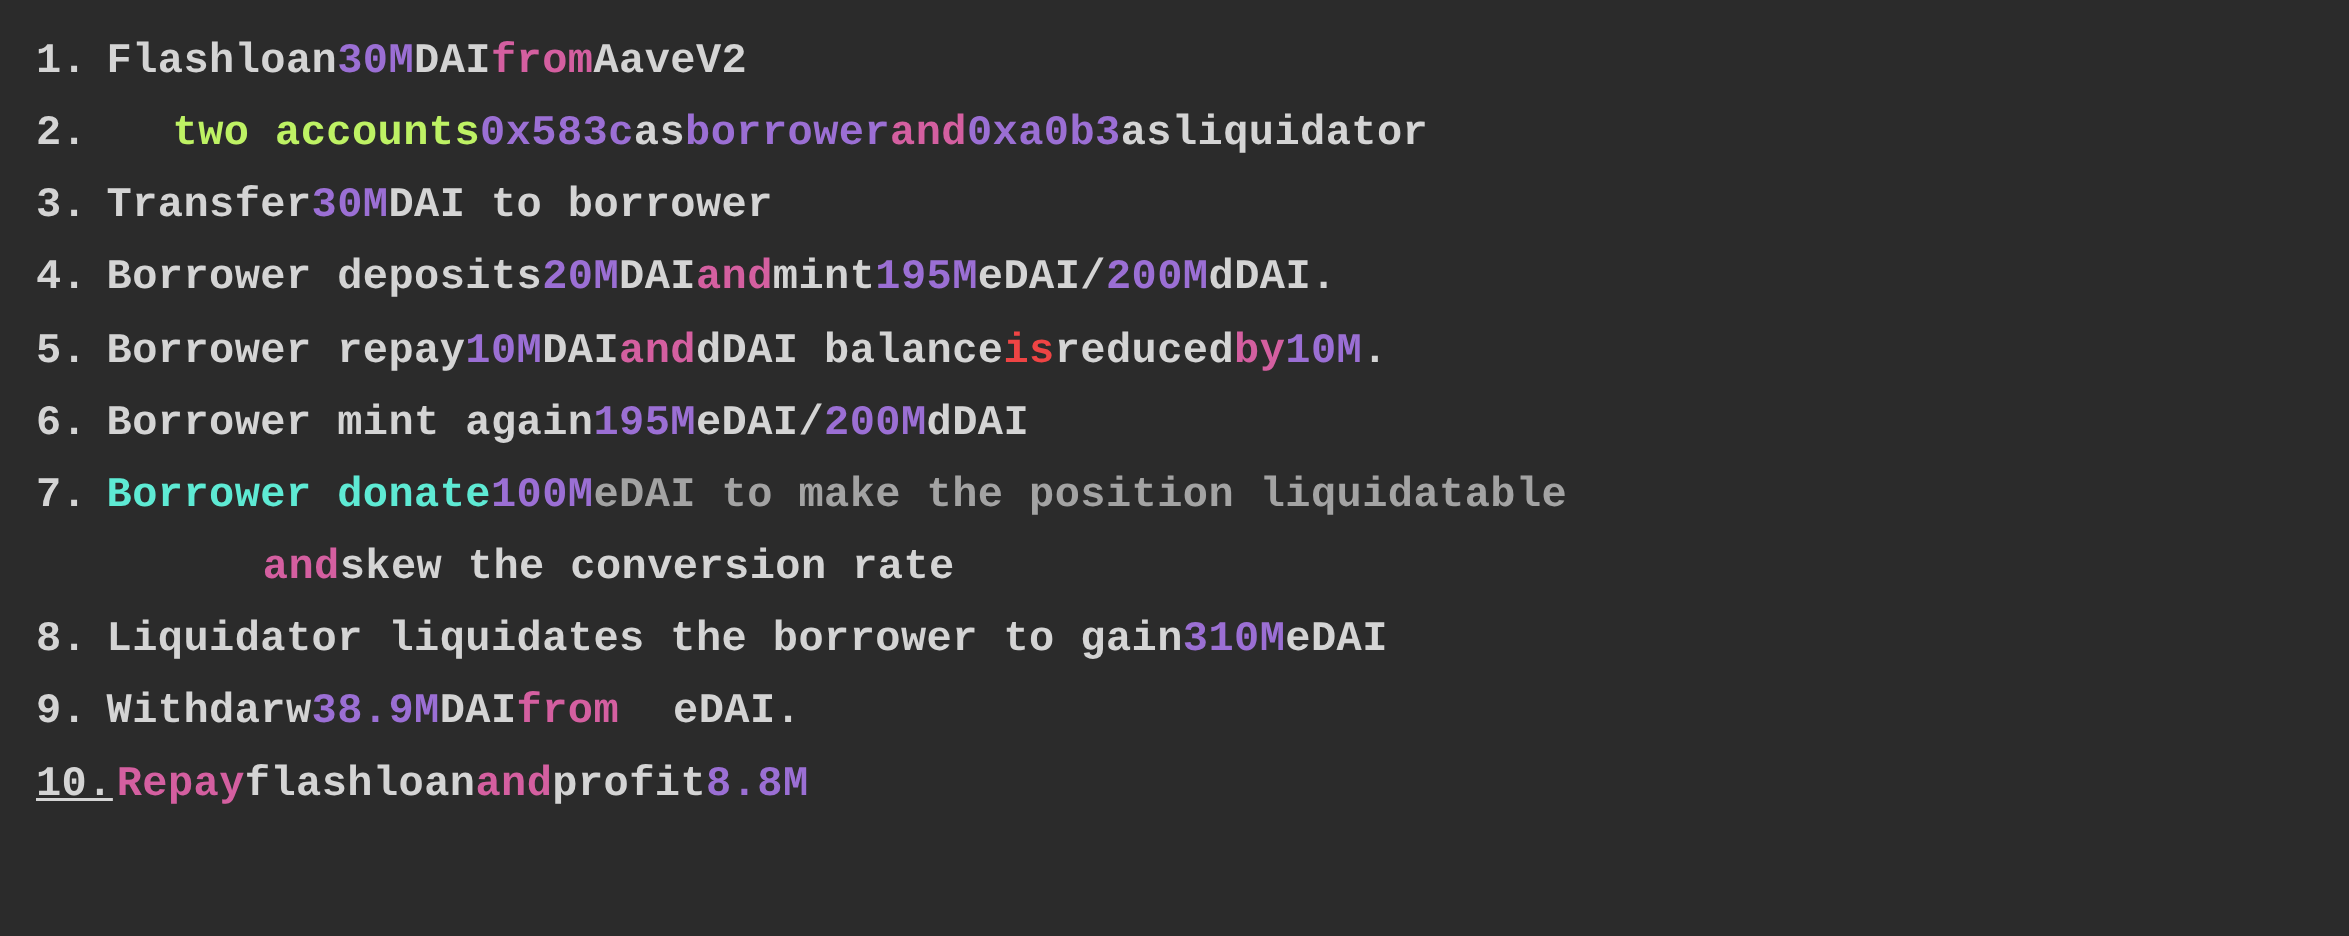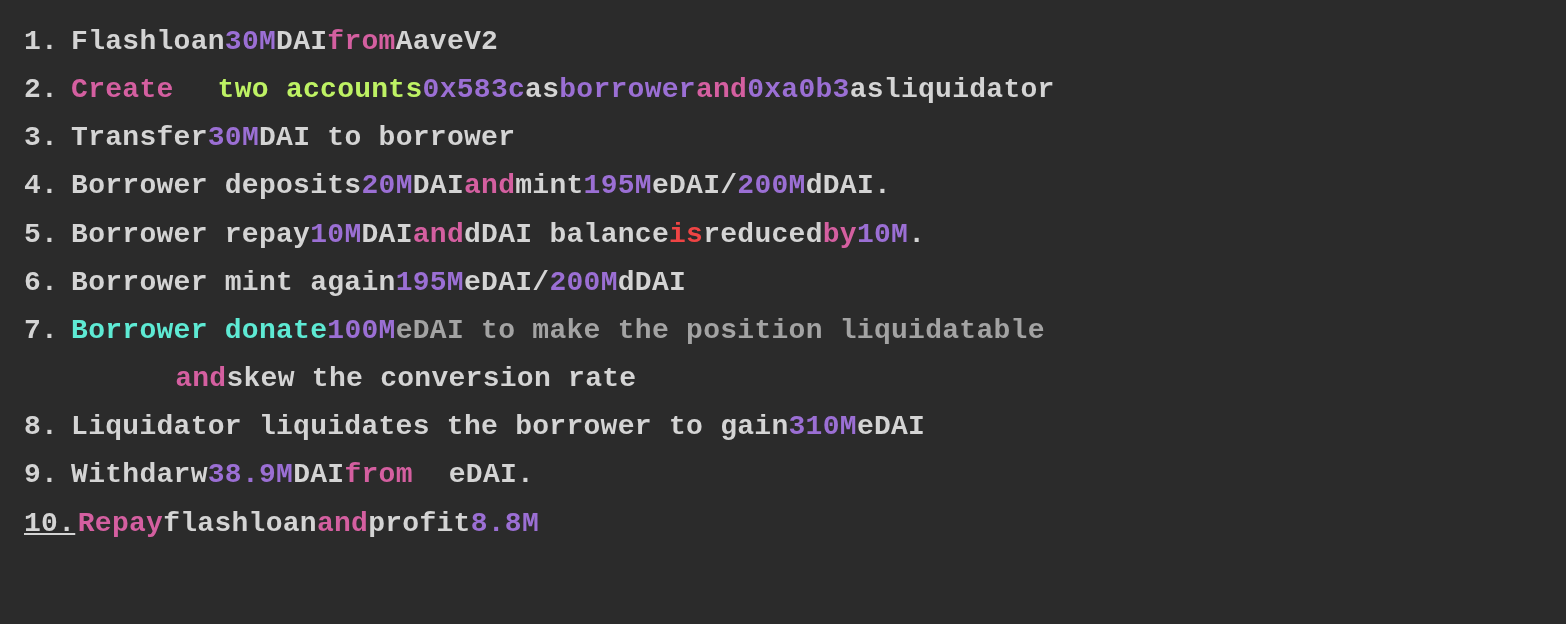--- a/index.html
+++ b/index.html
@@ -47,21 +47,20 @@
       <span style="color: rgb(212, 212, 212); min-width: 2.8ch; display: inline-block;">1.</span>
       <span style="color: rgb(212, 212, 212);"> Flashloan </span>
       <span style="color: rgb(155, 111, 212);">30M</span>
       <span style="color: rgb(212, 212, 212);"> DAI </span>
       <span style="color: rgb(212, 95, 160);">from</span>
       <span style="color: rgb(212, 212, 212);"> AaveV2</span>
     </div>
     <div class="line">
       <span style="color: rgb(212, 212, 212); min-width: 2.8ch; display: inline-block;">2.</span>
       <span style="color: rgb(212, 212, 212);"> </span>
-      <span style="color: rgb(212, 95, 160);">Create</span>
       <span style="color: #bef264; margin-left: 44px;"> two accounts </span>
       <span style="color: rgb(155, 111, 212);">0x583c</span>
       <span style="color: rgb(212, 212, 212);"> as </span>
       <span style="color: rgb(155, 111, 212);">borrower</span>
       <span style="color: rgb(212, 212, 212);"> </span>
       <span style="color: rgb(212, 95, 160);">and</span>
       <span style="color: rgb(212, 212, 212);"> </span>
       <span style="color: rgb(155, 111, 212);">0xa0b3</span>
       <span style="color: rgb(212, 212, 212);"> as </span>
       <span style="color: rgb(212, 212, 212);">liquidator</span>

